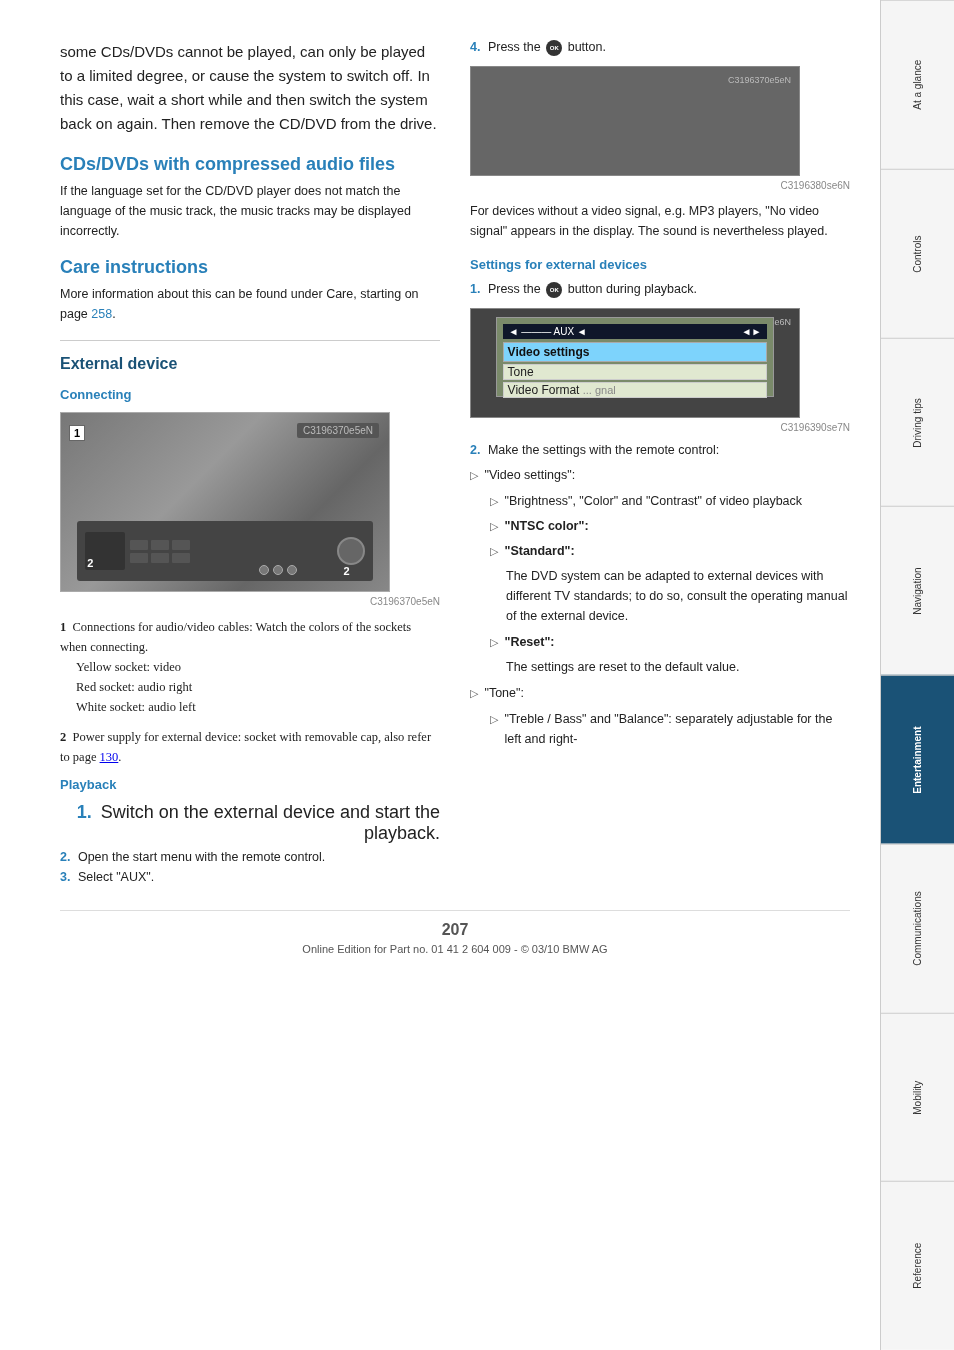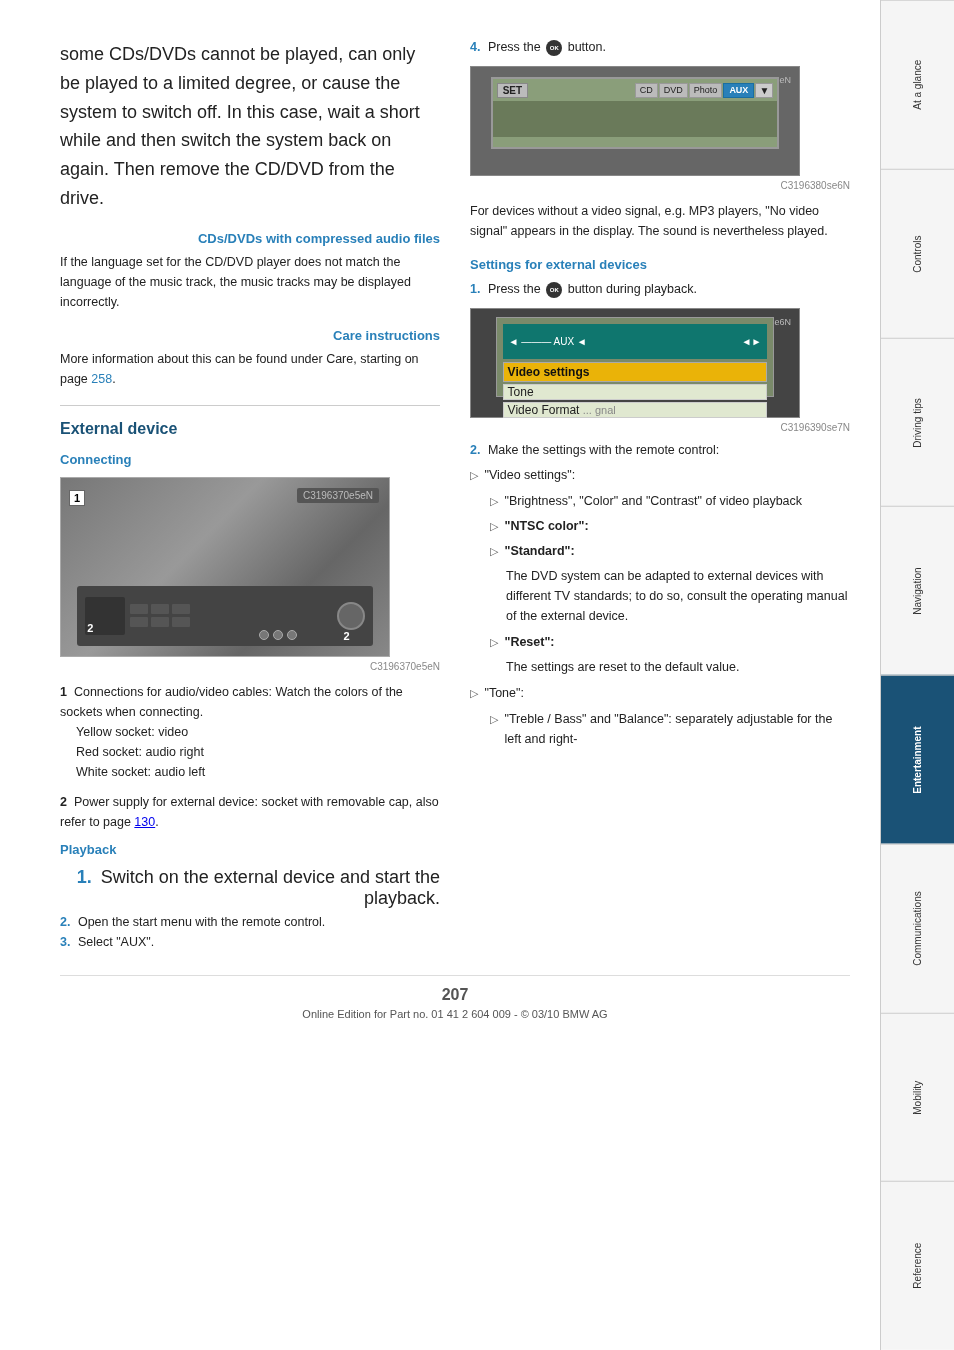--- a/index.html
+++ b/index.html
@@ -65,32 +65,31 @@
       max-width: 400px;
     }
 
     .right-col {
       flex: 1;
       max-width: 400px;
     }
 
     
     .intro-text {
-      font-size: 18px;
+      font-size: 15px;
       line-height: 1.6;
       margin-bottom: 18px;
       color: #222;
     }
 
     .section-heading-blue {
       color: #2980b9;
-      font-size: 13px;
+      font-size: 18px;
       font-weight: bold;
       margin-bottom: 6px;
-      text-align: right;
     }
 
     .section-text {
       font-size: 12.5px;
       line-height: 1.6;
       margin-bottom: 16px;
       color: #222;
     }
 
     .section-text a {
@@ -173,34 +172,34 @@
       margin: 8px auto;
       height: 80px;
       border: 1px solid #999;
       padding: 6px;
       position: relative;
     }
 
     .vs-header {
       font-size: 10px;
       color: #fff;
-      background: #0f766e;
-      padding: 12px 6px;
+      background: #0f172a;
+      padding: 2px 6px;
       margin-bottom: 3px;
       display: flex;
       justify-content: space-between;
       align-items: center;
     }
 
     .vs-item {
       font-size: 12px;
       font-weight: bold;
       color: #111;
       padding: 2px 4px;
-      background: #eab308;
+      background: #7dd3fc;
       margin-bottom: 2px;
       border: 1px solid #aaa;
     }
 
     .vs-item2 {
       font-size: 12px;
       color: #222;
       padding: 0 4px;
       background: #e0e8d0;
       margin-bottom: 2px;
@@ -212,20 +211,21 @@
       list-style: none;
       padding: 0;
       margin-bottom: 10px;
     }
 
     .numbered-list li {
       margin-bottom: 10px;
       font-size: 12.5px;
       line-height: 1.6;
       color: #222;
+      font-family: Liberation Serif, serif;
     }
 
     .num-label {
       color: #2980b9;
       font-weight: bold;
       margin-right: 4px;
     }
 
     .bold-label {
       font-weight: bold;
@@ -415,34 +415,20 @@
           <span class="num-label">4.</span>
           <span>Press the</span>
           <span class="ok-button-inline"></span>
           <span>button.</span>
         </div>
 
         <div class="aux-image">
           <div style="background:#666;width:100%;height:100%;position:relative;">
             <div style="position:absolute;top:8px;right:8px;font-size:9px;color:#bbb;">C3196370e5eN</div>
 
-            <div style="position:absolute;top:10px;left:6%;width:88%;height:72px;background:#8a9e7a;border:2px solid #999;">
-
-              <div style="position:absolute;top:4px;left:4px;font-size:10px;font-weight:bold;background:#bbb;padding:1px 5px;border:1px solid #888;">SET</div>
-
-              <div style="position:absolute;top:4px;right:4px;display:flex;gap:1px;">
-                <div style="background:#bbb;padding:1px 4px;font-size:9px;border:1px solid #999;">CD</div>
-                <div style="background:#bbb;padding:1px 4px;font-size:9px;border:1px solid #999;">DVD</div>
-                <div style="background:#bbb;padding:1px 4px;font-size:9px;border:1px solid #999;">Photo</div>
-                <div style="background:#2980b9;color:#fff;padding:1px 5px;font-size:9px;font-weight:bold;border:1px solid #1a6ea0;">AUX</div>
-                <div style="background:#ccc;padding:1px 3px;font-size:10px;border:1px solid #999;">▼</div>
-              </div>
-
-              <div style="margin-top:22px;background:#6a7a5a;height:36px;width:100%;"></div>
-            </div>
           </div>
         </div>
         <div class="image-caption">C3196380se6N</div>
 
         <p class="section-text">For devices without a video signal, e.g. MP3 players, "No video signal" appears in the display. The sound is nevertheless played.</p>
 
         <p class="sub-heading-blue">Settings for external devices</p>
 
         <div style="margin-bottom:10px;font-size:12.5px;color:#222;">
           <span class="num-label">1.</span>

